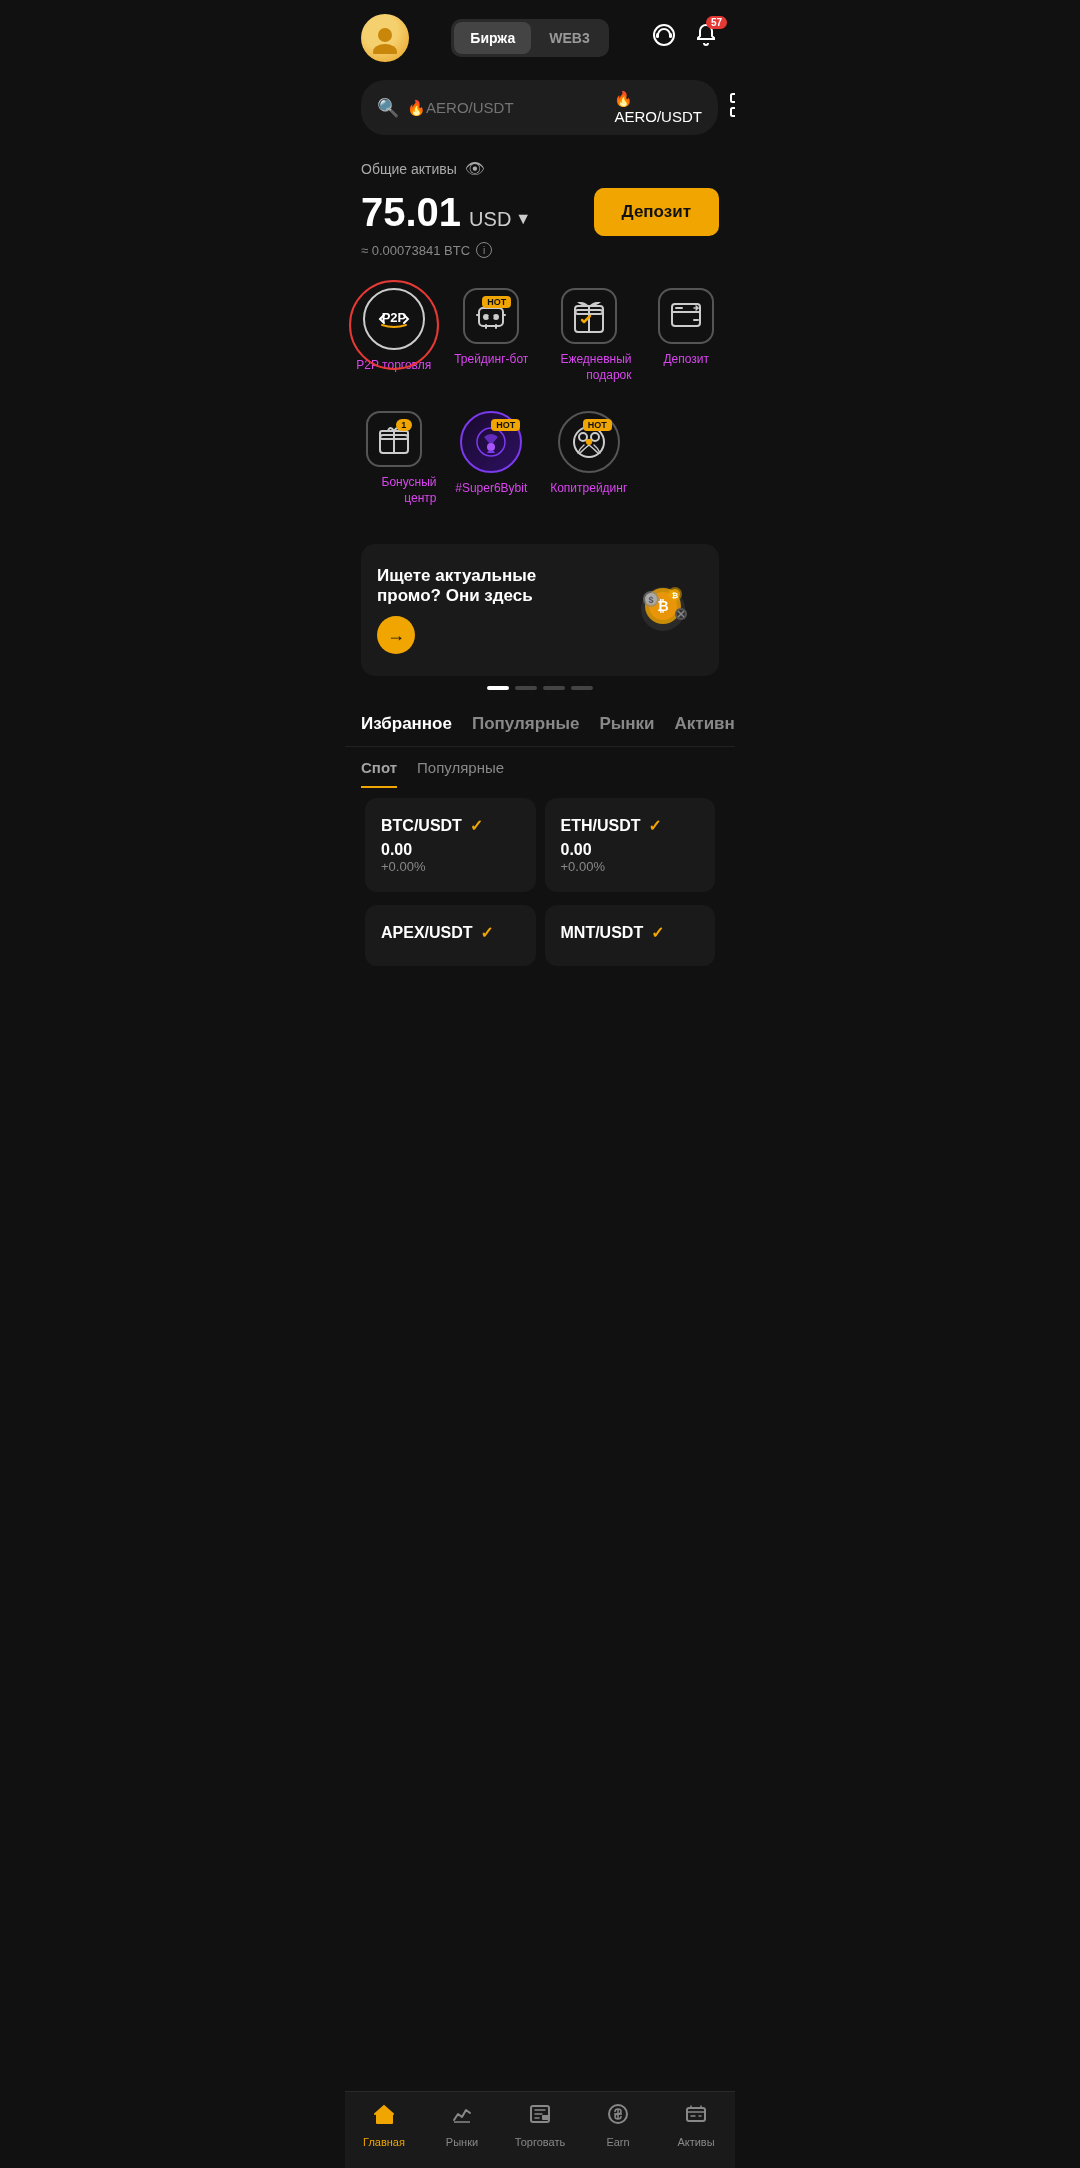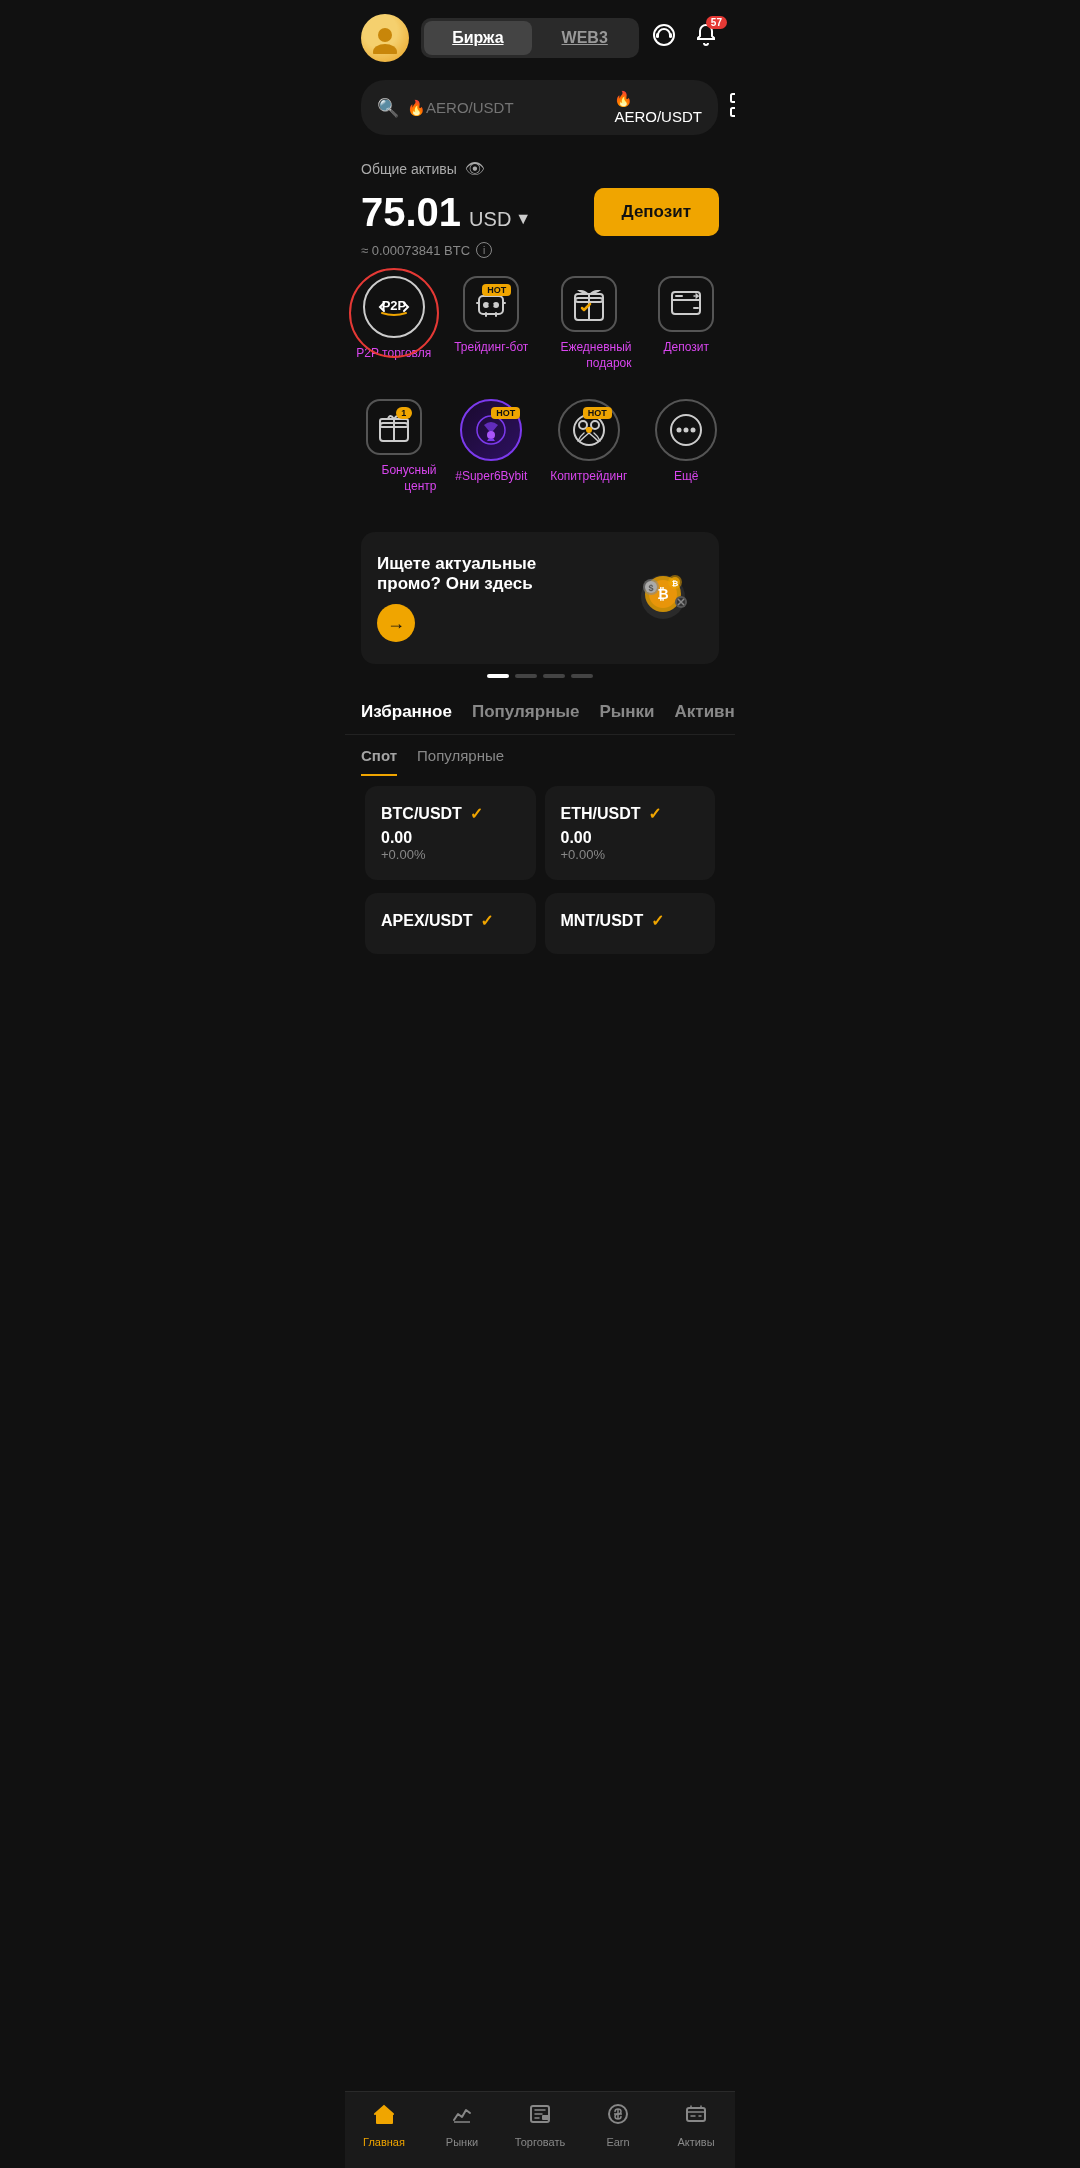--- a/index.html
+++ b/index.html
@@ -32,29 +32,28 @@
     }
     .avatar-circle svg { width: 32px; height: 32px; }
     .tab-switcher {
       display: flex;
       background: #2a2a2a;
       border-radius: 10px;
       padding: 3px;
       gap: 2px;
     }
     .tab-btn {
-      padding: 8px 28px;
+      padding: 8px 16px;
       border-radius: 8px;
       border: none;
       cursor: pointer;
-      font-size: 16px;
+      font-size: 14px;
       font-weight: 600;
       background: transparent;
       color: #999;
-      text-decoration: underline;
     }
     .tab-btn.active {
       background: #444;
       color: #fff;
     }
     .header-icons {
       display: flex; gap: 16px; align-items: center;
     }
     .icon-btn {
       background: none; border: none; cursor: pointer;
@@ -118,21 +117,21 @@
       background: #f0a500;
       color: #111;
       border: none;
       border-radius: 10px;
       padding: 14px 28px;
       font-size: 17px;
       font-weight: 700;
       cursor: pointer;
     }
     .btc-approx {
-      color: #888; font-size: 13px; margin-top: 6px; margin-bottom: 4px;
+      color: #888; font-size: 13px; margin-top: 6px; margin-bottom: 16px;
       display: flex; align-items: center; gap: 6px;
     }
 
     
     .shortcut-grid {
       display: grid;
       grid-template-columns: repeat(4, 1fr);
       gap: 0;
       padding: 0 0 10px;
     }
@@ -466,31 +465,20 @@
         <path d="M19 22 Q24 26 28 30" stroke="#ccc" stroke-width="1.5" fill="none" stroke-linecap="round"></path>
         <path d="M14 22 Q10 25 8 30" stroke="#ccc" stroke-width="1.5" fill="none" stroke-linecap="round"></path>
         <path d="M24 22 Q28 25 30 30" stroke="#ccc" stroke-width="1.5" fill="none" stroke-linecap="round"></path>
         <circle cx="19" cy="19" r="3" fill="#f0a500"></circle>
         <path d="M16 19 Q17 16 19 17 Q21 16 22 19" fill="none" stroke="#f0a500" stroke-width="1.5"></path>
       </svg>
     </div>
     <span class="shortcut-label">Копитрейдинг</span>
   </div>
 
-  <div class="shortcut-item">
-    <div class="shortcut-icon outlined" style="border-radius:50%; width:62px; height:62px;">
-      <svg width="38" height="38" viewBox="0 0 38 38" fill="none">
-        <circle cx="19" cy="19" r="15" stroke="#ccc" stroke-width="2"></circle>
-        <circle cx="12" cy="19" r="2.5" fill="#ccc"></circle>
-        <circle cx="19" cy="19" r="2.5" fill="#ccc"></circle>
-        <circle cx="26" cy="19" r="2.5" fill="#ccc"></circle>
-      </svg>
-    </div>
-    <span class="shortcut-label">Ещё</span>
-  </div>
 </div>
 
 <div class="promo-banner">
   <div>
     <div class="promo-text">Ищете актуальные промо? Они здесь</div>
     <button class="promo-arrow-btn">→</button>
   </div>
   <div class="promo-img">
     <svg width="80" height="80" viewBox="0 0 80 80" fill="none">
       <circle cx="40" cy="45" r="22" fill="#2a2a2a"></circle>

